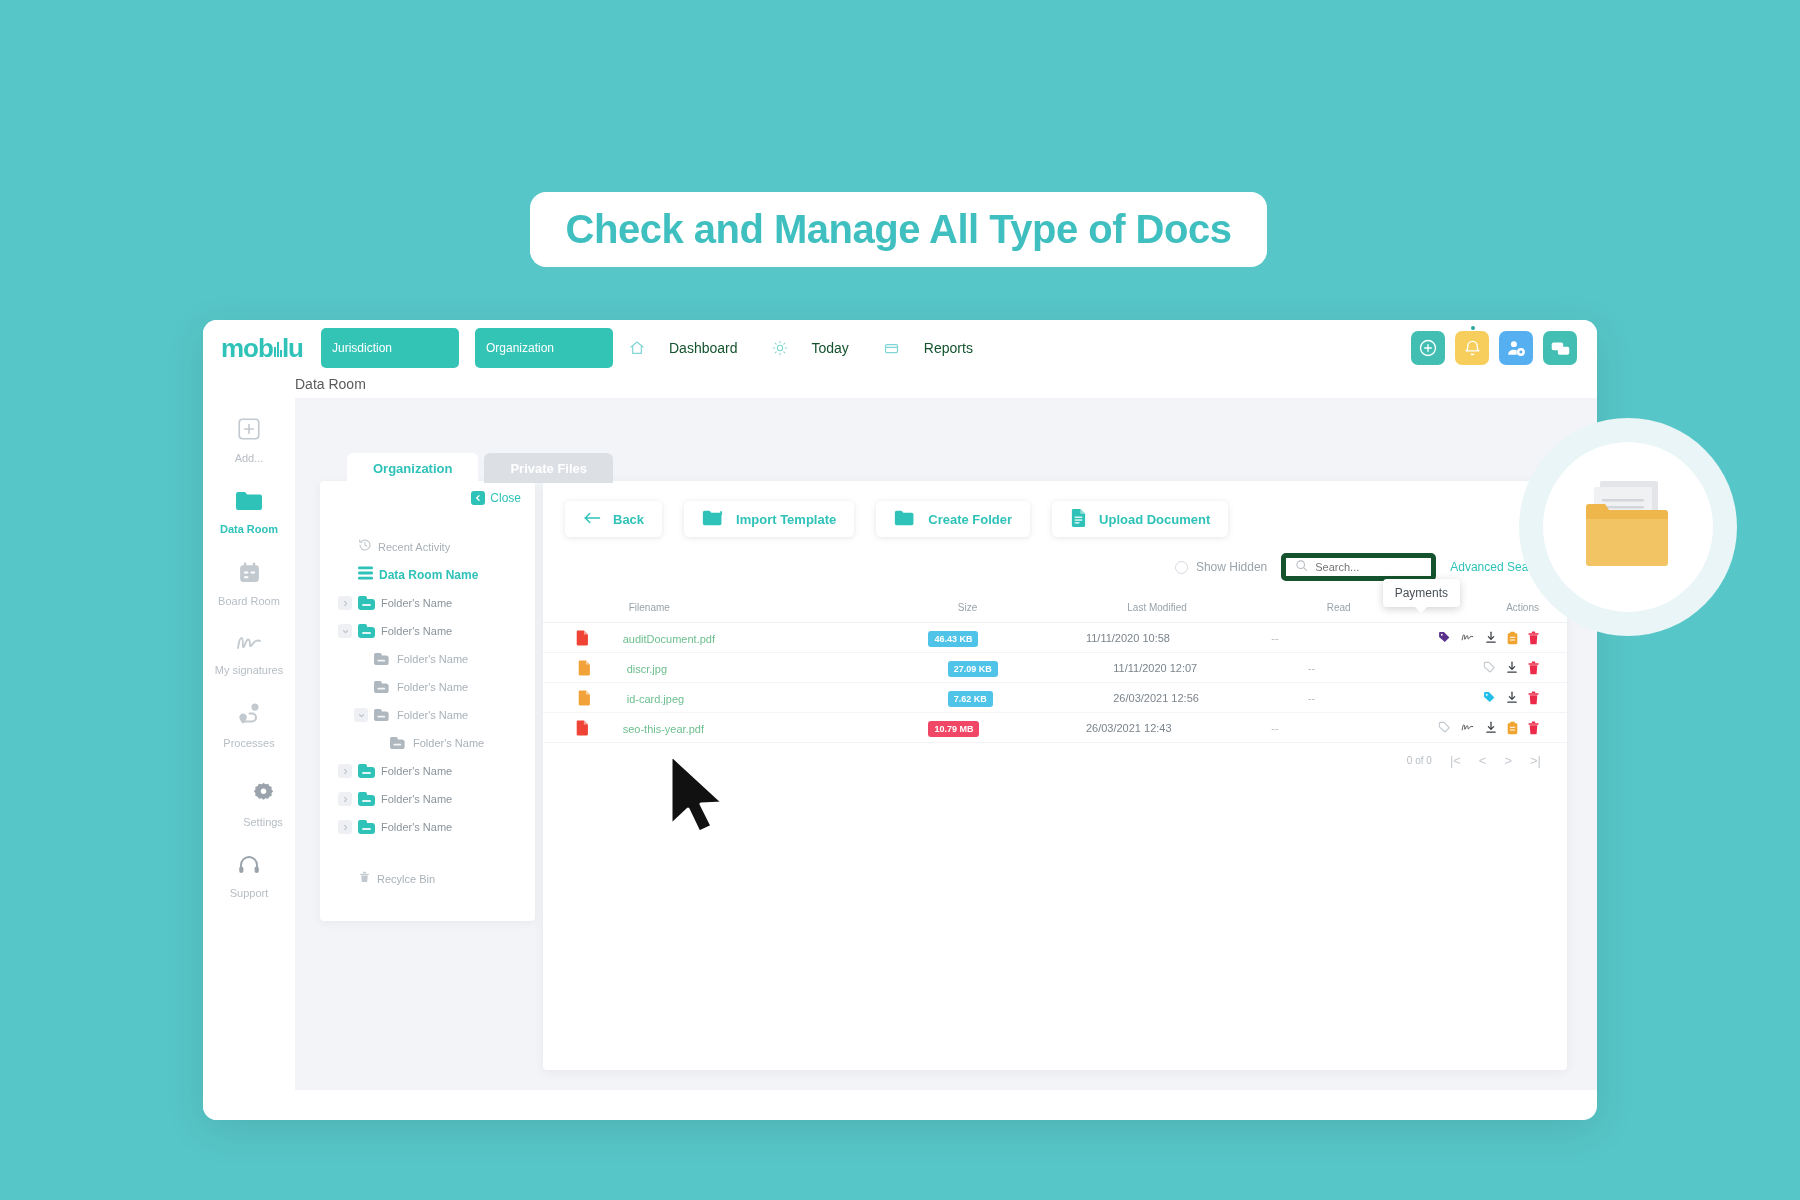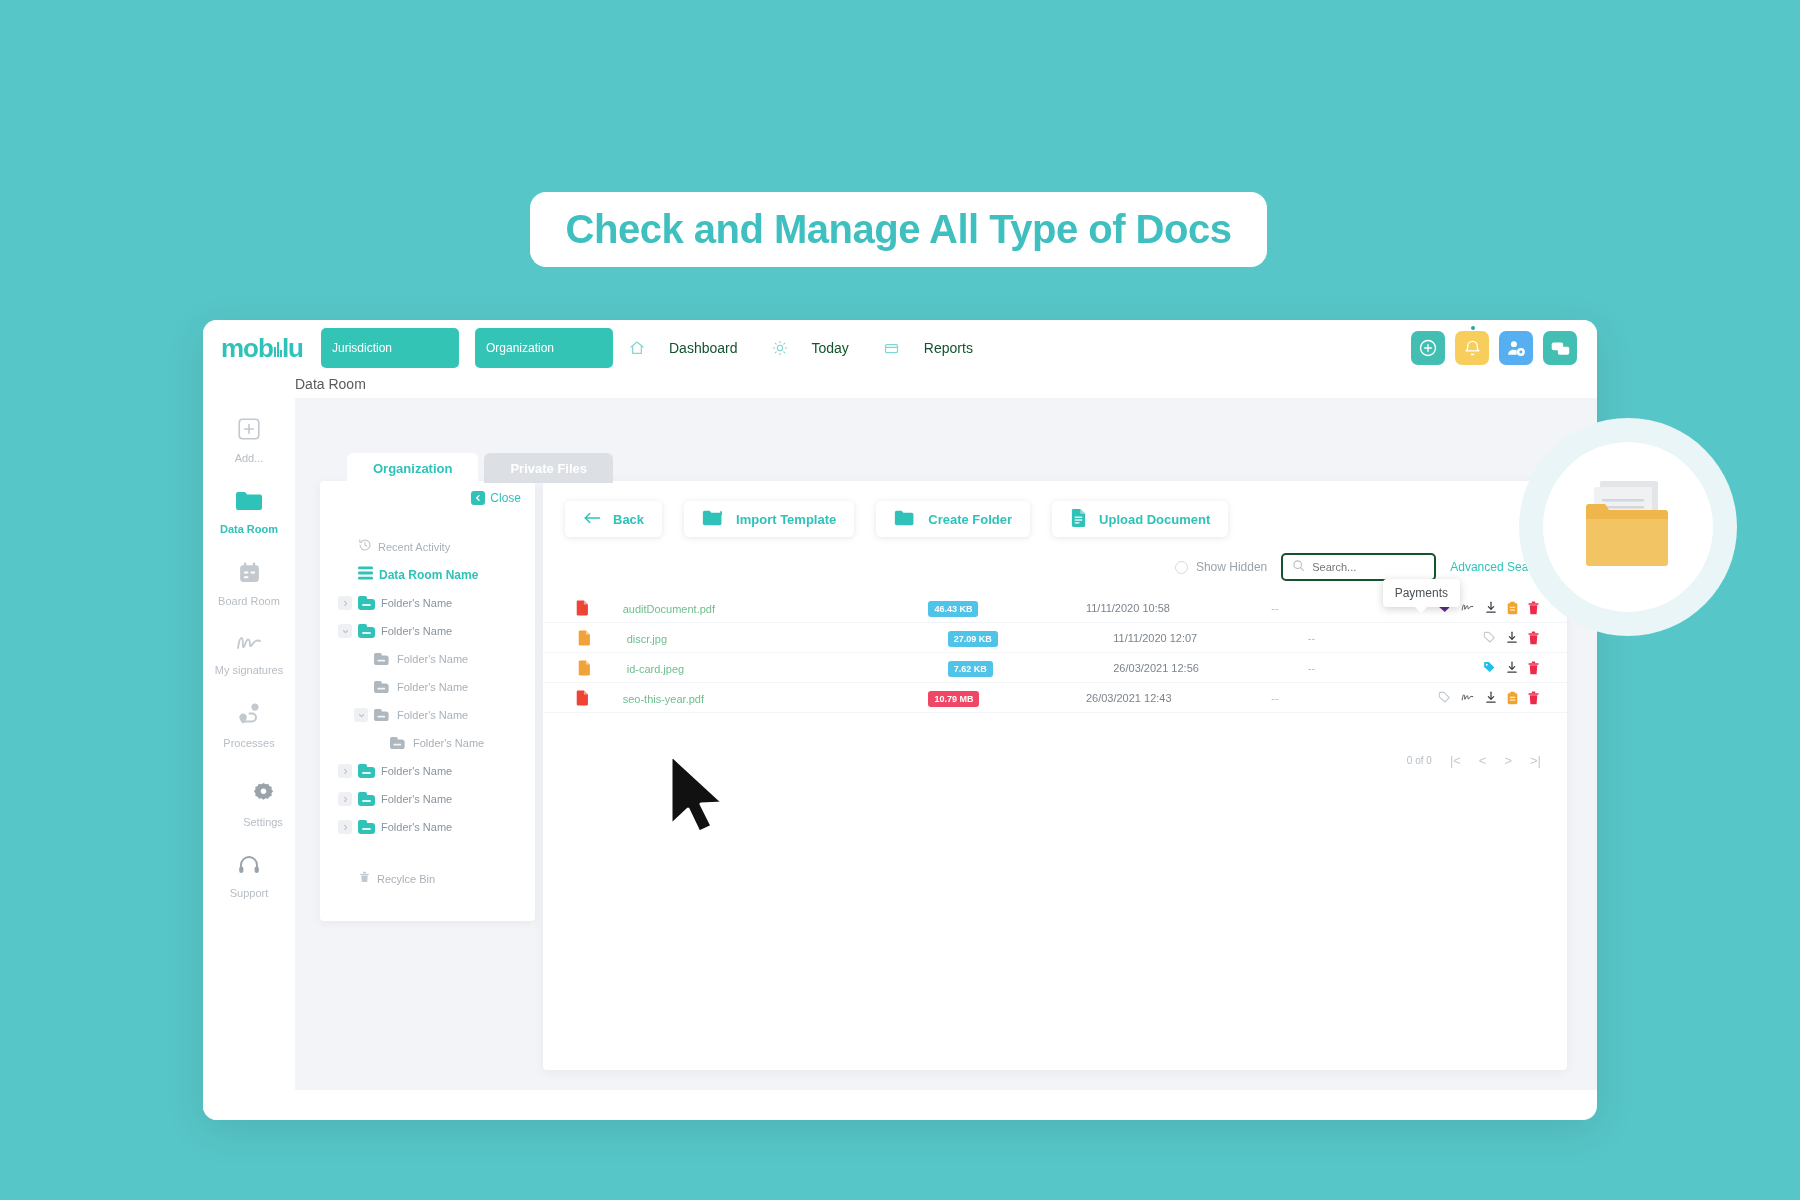--- a/index.html
+++ b/index.html
@@ -218,21 +218,21 @@
     display: flex; align-items: center; gap: 14px;
   }
   #show-hidden { display:flex; align-items:center; gap:8px; cursor:pointer; }
   .radio-circle {
     width: 13px; height: 13px; border-radius: 50%;
     border: 1.5px solid #d5dadf; background:#fff;
   }
   #show-hidden .lbl { font-size: 12px; color: #9aa3ab; }
   #search-box {
     width: 155px; height: 28px;
-    border: 2px solid #14532d; border-radius: 5px;
+    border: 5px solid #14532d; border-radius: 5px;
     display: flex; align-items: center; gap: 7px;
     padding: 0 9px;
     background: #fff;
   }
   #search-box input {
     border: none; outline: none; width: 100%;
     font-size: 11px; color: #9aa3ab;
     font-family: "Liberation Sans", sans-serif;
     background: transparent;
   }
@@ -674,20 +674,28 @@
           <input type="text" placeholder="Search..." style="">
         </div>
         <span id="advanced-search">Advanced Search</span>
       </div>
 
       <div id="tooltip">
         <span>Payments</span>
       </div>
 
       <div id="table">
+        <div class="t-head">
+          <div class="c-icon"></div>
+          <div class="c-name">Filename</div>
+          <div class="c-size">Size</div>
+          <div class="c-mod">Last Modified</div>
+          <div class="c-read">Read</div>
+          <div class="c-act">Actions</div>
+        </div>
         <div id="table-body">
             <div class="t-row">
               <div class="c-icon">
                 <svg width="13" height="16" viewBox="0 0 18 22" fill="#ef4435">
                   <path d="M1 2.2A1.5 1.5 0 0 1 2.5.7H11l5.5 5.5V19.8A1.5 1.5 0 0 1 15 21.3H2.5A1.5 1.5 0 0 1 1 19.8z"></path>
                   <path d="M11 .7l5.5 5.5H11z" fill="#f8a79d"></path>
                 </svg>
               </div>
               <div class="c-name"><span class="fname">auditDocument.pdf</span></div>
               <div class="c-size"><span class="badge blue">46.43 KB</span></div>

